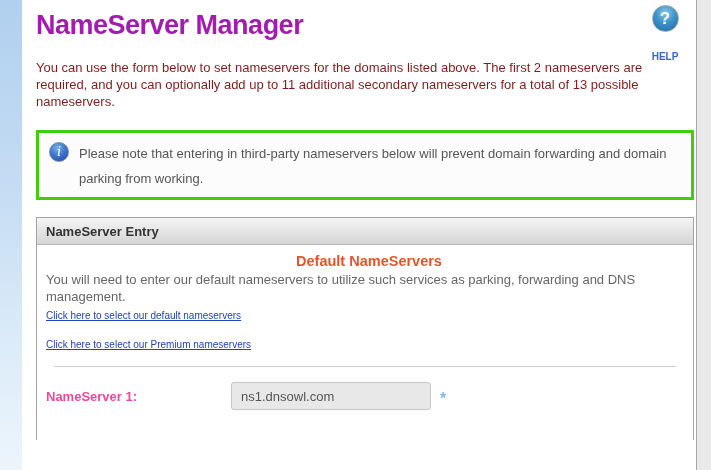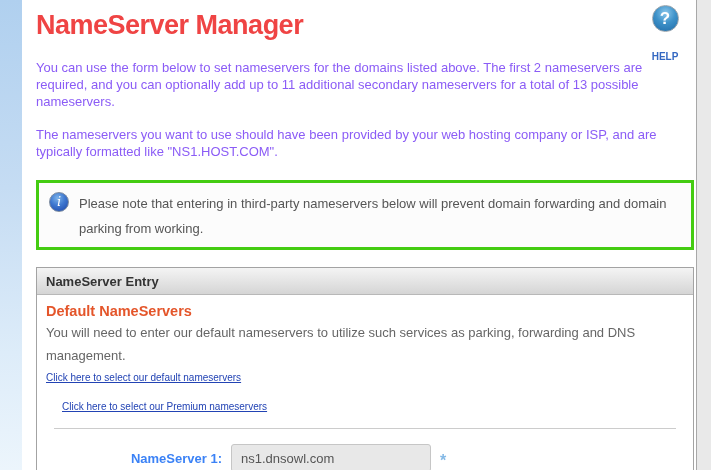--- a/index.html
+++ b/index.html
@@ -24,21 +24,21 @@
   }
   .content {
     position: absolute; left: 22px; top: 0;
     width: 674px; height: 470px;
     padding: 6px 8px 0 14px;
   }
   .page-title {
     margin: 4px 0 18px 0;
     font-size: 27px;
     font-weight: bold;
-    color: #ef4444;
+    color: #a21caf;
     letter-spacing: -0.5px;
   }
   .help-box {
     position: absolute; top: 5px; right: 14px;
     width: 34px;
     text-align: center;
     cursor: pointer;
   }
   .help-circle {
     width: 27px; height: 27px;
@@ -55,21 +55,21 @@
   .help-label {
     margin-top: 19px;
     font-size: 10px;
     font-weight: bold;
     color: #3468c2;
   }
   .intro p {
     margin: 0 0 16px 0;
     font-size: 13px;
     line-height: 17px;
-    color: #8b5cf6;
+    color: #7f1d1d;
     max-width: 652px;
   }
   .underlined { text-decoration: underline; }
   .notice-box {
     margin: 20px 0 0 0;
     width: 658px;
     border: 3px solid #44cc11;
     background: #fcfcfc;
     padding: 6px 10px;
     display: flex;
@@ -106,56 +106,57 @@
   .entry-header {
     background: linear-gradient(to bottom, #f4f4f4 0%, #e3e3e3 55%, #d5d5d5 100%);
     border-bottom: 1px solid #b8b8b8;
     padding: 6px 9px 5px 9px;
     font-size: 13px;
     font-weight: bold;
     color: #333333;
   }
   .entry-body { padding: 8px 9px 20px 9px; }
   .sub-heading {
-    margin: 0 0 2px 0;
+    margin: 0 0 2px 8px;
     font-size: 14.5px;
     font-weight: bold;
     color: #e4552a;
+    text-align: center;
   }
   .sub-desc {
     margin: 0;
     font-size: 13px;
-    line-height: 23px;
+    line-height: 17px;
     color: #666666;
   }
   .link-row { margin: 0; }
-  .link-row.second { margin-top: 10px; margin-left: 16px; }
+  .link-row.second { margin-top: 10px; }
   .text-link {
     font-size: 10px;
     line-height: 17px;
     color: #2243b4;
     text-decoration: underline;
     cursor: pointer;
   }
   .divider {
     border: none;
     border-top: 1px solid #cccccc;
     margin: 13px 8px 15px 8px;
   }
   .form-row {
     display: flex;
     align-items: center;
     margin-bottom: 10px;
   }
   .form-label {
     flex: 0 0 178px;
-    text-align: right;
-    font-size: 13px;
-    font-weight: bold;
-    color: #3b82f6;
+    text-align: left;
+    font-size: 13px;
+    font-weight: bold;
+    color: #ec4899;
     padding-right: 2px;
   }
   .form-input {
     margin-left: 7px;
     width: 200px;
     height: 28px;
     background: #e8e8e8;
     border: 1px solid #c6c6c6;
     border-radius: 3px;
     padding: 2px 9px;
@@ -182,21 +183,20 @@
 
   <div class="help-box">
     <div class="help-circle">?</div>
     <div class="help-label">HELP</div>
   </div>
 
   <h1 class="page-title">NameServer Manager</h1>
 
   <div class="intro">
     <p>You can use the form below to set nameservers for the domains listed above. The first 2 nameservers are required, and you can optionally add up to 11 additional secondary nameservers for a total of 13 possible nameservers.</p>
-    <p>The nameservers you want to use should have been provided by your web hosting company or ISP, and are typically formatted like "NS1.HOST.COM".</p>
   </div>
 
   <div class="notice-box">
     <div class="info-circle">i</div>
     <div class="notice-text">Please note that entering in third-party nameservers below will prevent domain forwarding and domain parking from working.</div>
   </div>
 
   <div class="entry-box">
     <div class="entry-header">NameServer Entry</div>
     <div class="entry-body">

